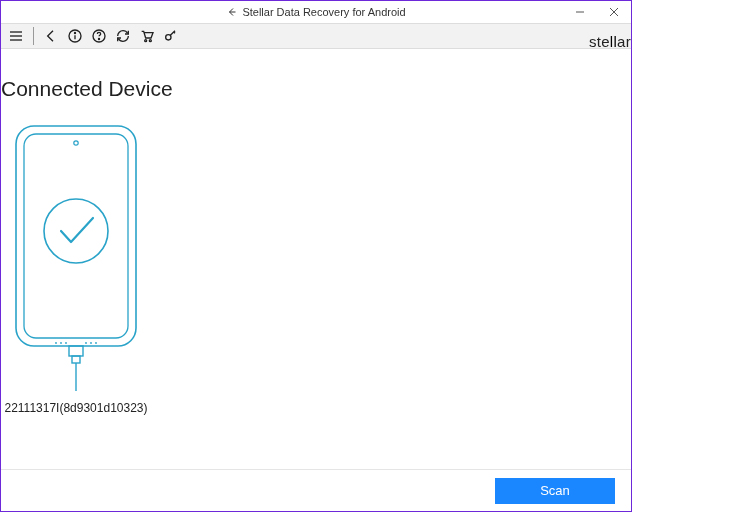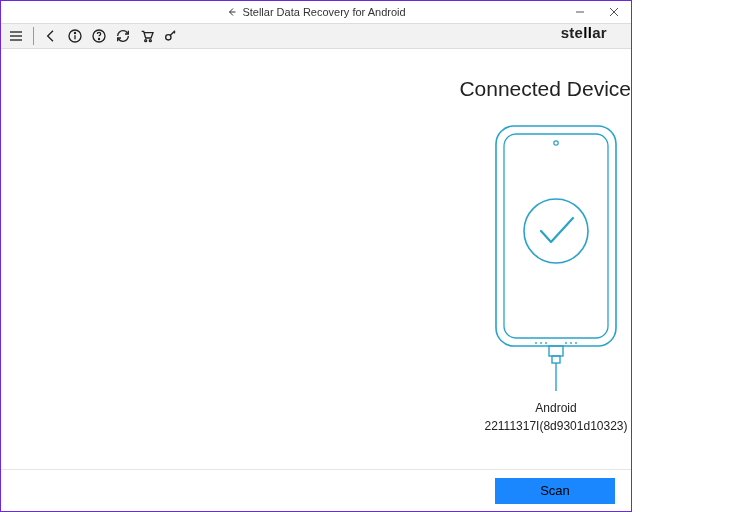--- a/index.html
+++ b/index.html
@@ -7,29 +7,29 @@
   .window { width: 632px; height: 512px; display: flex; flex-direction: column; border: 1px solid #6d28d9; }
   .titlebar { height: 22px; background: #fff; display: flex; align-items: center; justify-content: center; position: relative; font-size: 11px; color: #333; }
   .titlebar .title-wrap { display: flex; align-items: center; gap: 4px; }
   .titlebar .controls { position: absolute; right: 0; top: 0; height: 22px; display: flex; }
   .titlebar .ctrl { width: 34px; height: 22px; display: flex; align-items: center; justify-content: center; color: #555; font-size: 12px; }
   .toolbar { height: 26px; background: #f2f2f2; border-top: 1px solid #ddd; border-bottom: 1px solid #ddd; display: flex; align-items: center; padding: 0 6px; position: relative; }
   .toolbar .tb-left { display: flex; align-items: center; gap: 6px; }
   .toolbar .tb-icon { width: 18px; height: 18px; display: flex; align-items: center; justify-content: center; color: #222; }
   .toolbar .tb-icon svg { width: 16px; height: 16px; }
   .toolbar .divider { width: 1px; height: 18px; background: #999; margin: 0 2px; }
-  .toolbar .brand { position: absolute; right: 24px; top: 0; height: 26px; display: flex; align-items: flex-start; font-weight: 700; font-size: 15px; letter-spacing: 0.3px; }
+  .toolbar .brand { position: absolute; right: 0; top: 0; height: 26px; display: flex; align-items: flex-end; font-weight: 400; font-size: 15px; letter-spacing: 0.3px; }
   .brand .t1 { color: #222; }
   .brand .t2 { color: #000000; }
-  .content { flex: 1; display: flex; flex-direction: column; align-items: flex-end; padding-top: 28px; }
+  .content { flex: 1; display: flex; flex-direction: column; align-items: flex-start; padding-top: 28px; }
   .heading { font-size: 21px; color: #222; font-weight: 400; margin-bottom: 20px; }
   .phone-wrap { display: flex; flex-direction: column; align-items: center; }
   .device-info { text-align: center; font-size: 12px; color: #222; line-height: 1.5; margin-top: 8px; }
   .footer { height: 42px; border-top: 1px solid #e5e5e5; display: flex; align-items: center; justify-content: flex-end; padding: 0 16px; }
-  .scan-btn { width: 120px; height: 26px; background: #1a86ff; color: #000000; border: none; font-size: 13px; cursor: pointer; }
+  .scan-btn { width: 120px; height: 26px; background: #1a86ff; color: #ffffff; border: none; font-size: 13px; cursor: pointer; }
   svg { display: block; }
 </style>
 </head>
 <body>
 
 <div class="window">
 
   <div class="titlebar">
     <div class="title-wrap">
       <span>
@@ -135,21 +135,20 @@
         </g>
 
         <circle cx="75" cy="110" r="32" fill="none" stroke="#2aa3c9" stroke-width="1.6"></circle>
         <path d="M60 110 l10 11 l22 -24" fill="none" stroke="#2aa3c9" stroke-width="2.2" stroke-linecap="round" stroke-linejoin="round"></path>
 
         <rect x="68" y="225" width="14" height="10" fill="none" stroke="#2aa3c9" stroke-width="1.4"></rect>
         <rect x="71" y="235" width="8" height="7" fill="none" stroke="#2aa3c9" stroke-width="1.4"></rect>
         <line x1="75" y1="242" x2="75" y2="270" stroke="#2aa3c9" stroke-width="1.4"></line>
       </svg>
       <div class="device-info">
-        <div>Android</div>
         <div>22111317I(8d9301d10323)</div>
       </div>
     </div>
   </div>
 
   <div class="footer">
     <button class="scan-btn">Scan</button>
   </div>
 
 </div>

